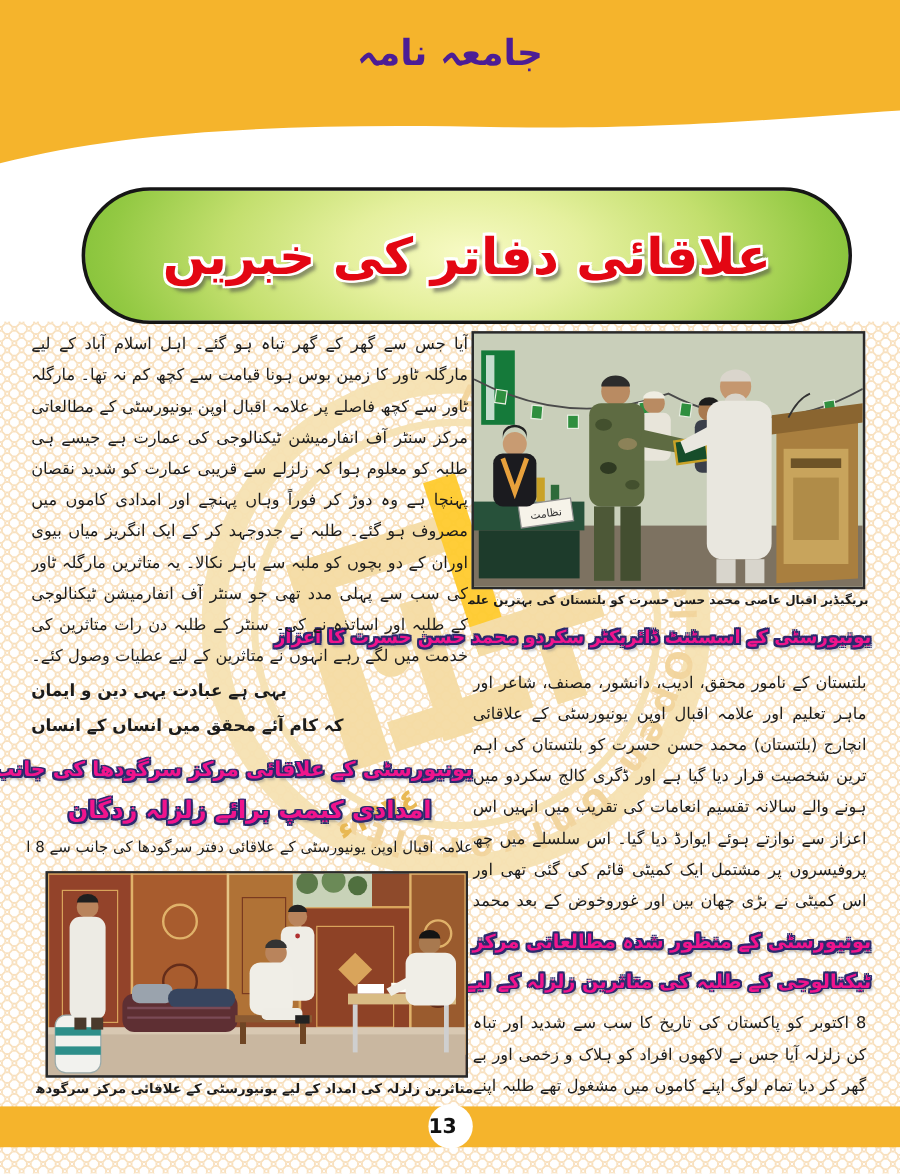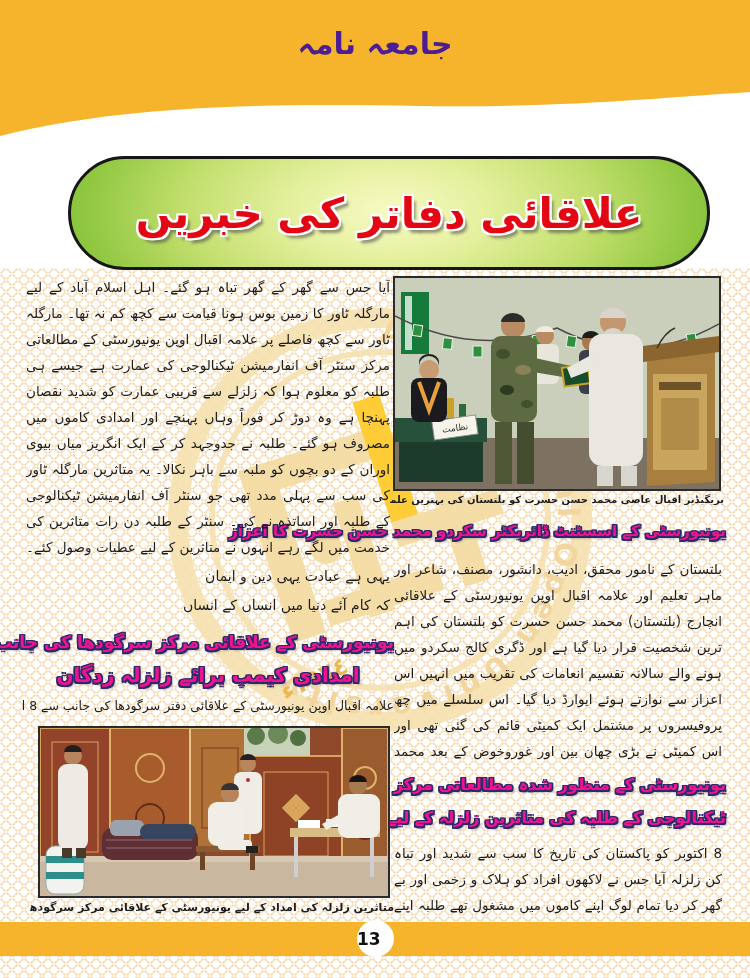--- a/index.html
+++ b/index.html
@@ -59,21 +59,21 @@
   .h-pink{
     font-weight:bold;text-align:center;color:#F0148C;white-space:nowrap;overflow:visible;
     text-shadow:
       -1.5px -1.5px 0 #2B2A6E, 1.5px -1.5px 0 #2B2A6E,
       -1.5px 1.5px 0 #2B2A6E, 1.5px 1.5px 0 #2B2A6E,
       -1.5px 0 0 #2B2A6E, 1.5px 0 0 #2B2A6E,
       0 -1.5px 0 #2B2A6E, 0 1.5px 0 #2B2A6E,
       2.5px 3px 2px rgba(120,120,120,.45);
   }
   .photo-frame{border:2px solid #2a2a2a;background:#888;box-sizing:border-box;}
-  .verse{font-size:14px;line-height:29px;text-align:right;font-weight:400;}
+  .verse{font-size:14px;line-height:29px;text-align:left;font-weight:700;}
 
   
   #bottom-band{left:0;top:922px;width:750px;height:34px;background:#F5B42C;}
   #page-circle{
     left:357px;top:920px;width:37px;height:37px;border-radius:50%;
     background:#fff;display:flex;align-items:center;justify-content:flex-start;
     font-size:17px;font-weight:bold;color:#111;
   }
 </style>
 </head>
@@ -209,21 +209,21 @@
   <div class="urdu h-pink" style="font-size:16px;line-height:33px;">یونیورسٹی کے منظور شدہ مطالعاتی مرکز سنٹر آف انفارمیشن</div>
   <div class="urdu h-pink" style="font-size:16px;line-height:33px;">ٹیکنالوجی کے طلبہ کی متاثرین زلزلہ کے لیے خدمات</div>
 </div>
 
 <div class="abs urdu body-text" style="left:394px;top:840px;width:328px;height:80px;">8 اکتوبر کو پاکستان کی تاریخ کا سب سے شدید اور تباہ کن زلزلہ آیا جس نے لاکھوں افراد کو ہلاک و زخمی اور بے گھر کر دیا تمام لوگ اپنے کاموں میں مشغول تھے طلبہ اپنے سکولوں اور کالج میں حصول علم میں مصروف تھے کہ یکایک ایک شدید زلزلہ</div>
 
 <div class="abs urdu body-text" style="left:26px;top:274px;width:364px;height:286px;">آیا جس سے گھر کے گھر تباہ ہو گئے۔ اہل اسلام آباد کے لیے مارگلہ ٹاور کا زمین بوس ہونا قیامت سے کچھ کم نہ تھا۔ مارگلہ ٹاور سے کچھ فاصلے پر علامہ اقبال اوپن یونیورسٹی کے مطالعاتی مرکز سنٹر آف انفارمیشن ٹیکنالوجی کی عمارت ہے جیسے ہی طلبہ کو معلوم ہوا کہ زلزلے سے قریبی عمارت کو شدید نقصان پہنچا ہے وہ دوڑ کر فوراً وہاں پہنچے اور امدادی کاموں میں مصروف ہو گئے۔ طلبہ نے جدوجہد کر کے ایک انگریز میاں بیوی اوران کے دو بچوں کو ملبہ سے باہر نکالا۔ یہ متاثرین مارگلہ ٹاور کی سب سے پہلی مدد تھی جو سنٹر آف انفارمیشن ٹیکنالوجی کے طلبہ اور اساتذہ نے کی۔ سنٹر کے طلبہ دن رات متاثرین کی خدمت میں لگے رہے انہوں نے متاثرین کے لیے عطیات وصول کئے۔ گرم بستر، گرم کپڑے، گھریلو سامان، خیمے، ادویات، منرل واٹر، جوسز اور بسکٹ وغیرہ اکٹھے کیے اور پھر یہ تمام سامان ایک ٹرک کے ذریعے متاثرہ لوگوں تک پہنچانے کا انتظام بھی کیا۔</div>
 
 <div class="abs" style="left:26px;top:562px;width:364px;">
   <div class="urdu verse">یہی ہے عبادت یہی دین و ایمان</div>
-  <div class="urdu verse">کہ کام آئے دنیا میں انساں کے انساں</div>
+  <div class="urdu verse">کہ کام آئے محقق میں انساں کے انساں</div>
 </div>
 
 <div class="abs" style="left:22px;top:626px;width:372px;">
   <div class="urdu h-pink" style="font-size:17px;line-height:33px;">یونیورسٹی کے علاقائی مرکز سرگودھا کی جانب سے</div>
   <div class="urdu h-pink" style="font-size:20px;line-height:33px;">امدادی کیمپ برائے زلزلہ زدگان</div>
 </div>
 
 <div class="abs urdu" style="left:22px;top:698px;width:372px;font-size:12.5px;text-align:center;white-space:nowrap;overflow:hidden;">علامہ اقبال اوپن یونیورسٹی کے علاقائی دفتر سرگودھا کی جانب سے 8 اکتوبر کو</div>
 
 <div class="abs photo-frame" style="left:38px;top:726px;width:352px;height:172px;">

